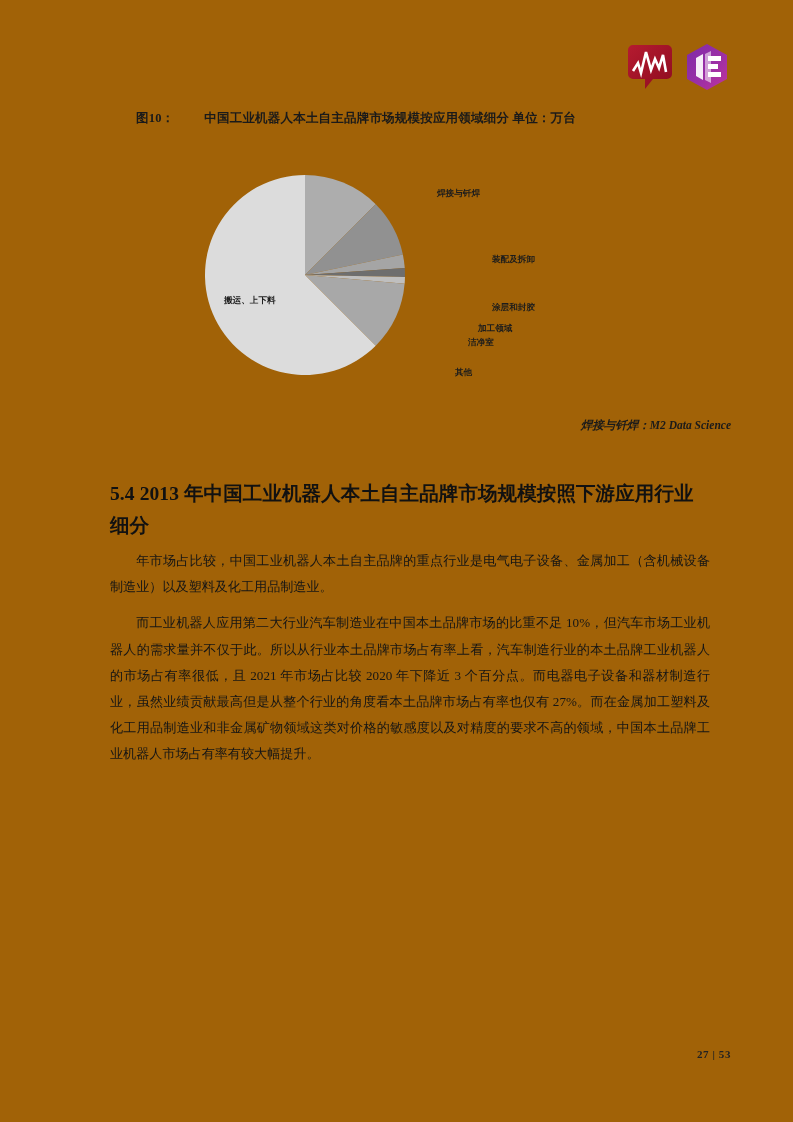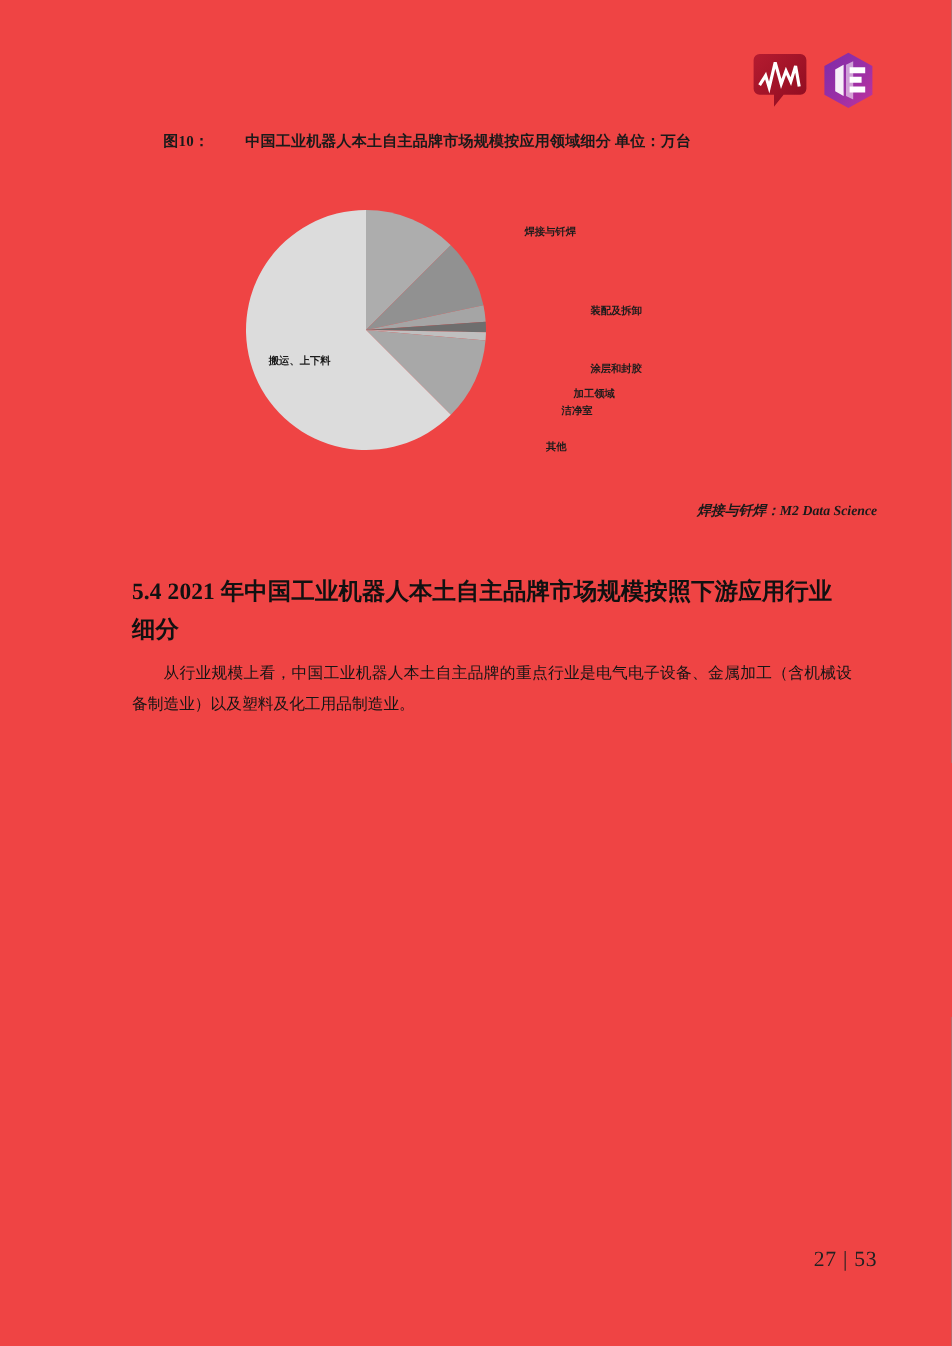--- a/index.html
+++ b/index.html
@@ -7,21 +7,21 @@
     padding: 0;
     background: #8a8a8a;
   }
   body {
     font-family: "Liberation Serif", "DejaVu Serif", serif;
   }
   .page {
     position: relative;
     width: 793px;
     height: 1122px;
-    background: #ef4444;
+    background: #a16207;
     overflow: hidden;
     box-sizing: border-box;
   }
 
   
   .logo-wrap {
     position: absolute;
     top: 42px;
     right: 62px;
     display: flex;
@@ -100,23 +100,24 @@
   .body-copy p {
     margin: 0 0 10px 0;
     text-indent: 2em;
   }
 
   
   .page-footer {
     position: absolute;
     bottom: 62px;
     right: 62px;
-    font-size: 18px;
+    font-size: 11px;
     color: #222;
     letter-spacing: .6px;
+    font-weight: bold;
   }
 </style>
 </head>
 <body>
 
 <div class="page">
 
   <div class="logo-wrap">
     <svg class="logo-mark" width="46" height="48" viewBox="0 0 46 48">
       <defs>
@@ -164,21 +165,22 @@
         <text class="pie-label" x="372" y="160">涂层和封胶</text>
         <text class="pie-label" x="358" y="181">加工领域</text>
         <text class="pie-label" x="348" y="195">洁净室</text>
         <text class="pie-label" x="335" y="225">其他</text>
         <text class="pie-label" x="104" y="153">搬运、上下料</text>
       </svg>
   </div>
 
   <div class="source-line">焊接与钎焊：M2 Data Science</div>
 
-  <h2 class="section-heading">5.4 2021 年中国工业机器人本土自主品牌市场规模按照下游应用行业细分</h2>
+  <h2 class="section-heading">5.4 2013 年中国工业机器人本土自主品牌市场规模按照下游应用行业细分</h2>
 
   <div class="body-copy">
-    <p>从行业规模上看，中国工业机器人本土自主品牌的重点行业是电气电子设备、金属加工（含机械设备制造业）以及塑料及化工用品制造业。</p>
+    <p>年市场占比较，中国工业机器人本土自主品牌的重点行业是电气电子设备、金属加工（含机械设备制造业）以及塑料及化工用品制造业。</p>
+    <p>而工业机器人应用第二大行业汽车制造业在中国本土品牌市场的比重不足 10%，但汽车市场工业机器人的需求量并不仅于此。所以从行业本土品牌市场占有率上看，汽车制造行业的本土品牌工业机器人的市场占有率很低，且 2021 年市场占比较 2020 年下降近 3 个百分点。而电器电子设备和器材制造行业，虽然业绩贡献最高但是从整个行业的角度看本土品牌市场占有率也仅有 27%。而在金属加工塑料及化工用品制造业和非金属矿物领域这类对价格的敏感度以及对精度的要求不高的领域，中国本土品牌工业机器人市场占有率有较大幅提升。</p>
   </div>
 
   <div class="page-footer">27 | 53</div>
 
 </div>
 
 </body></html>

